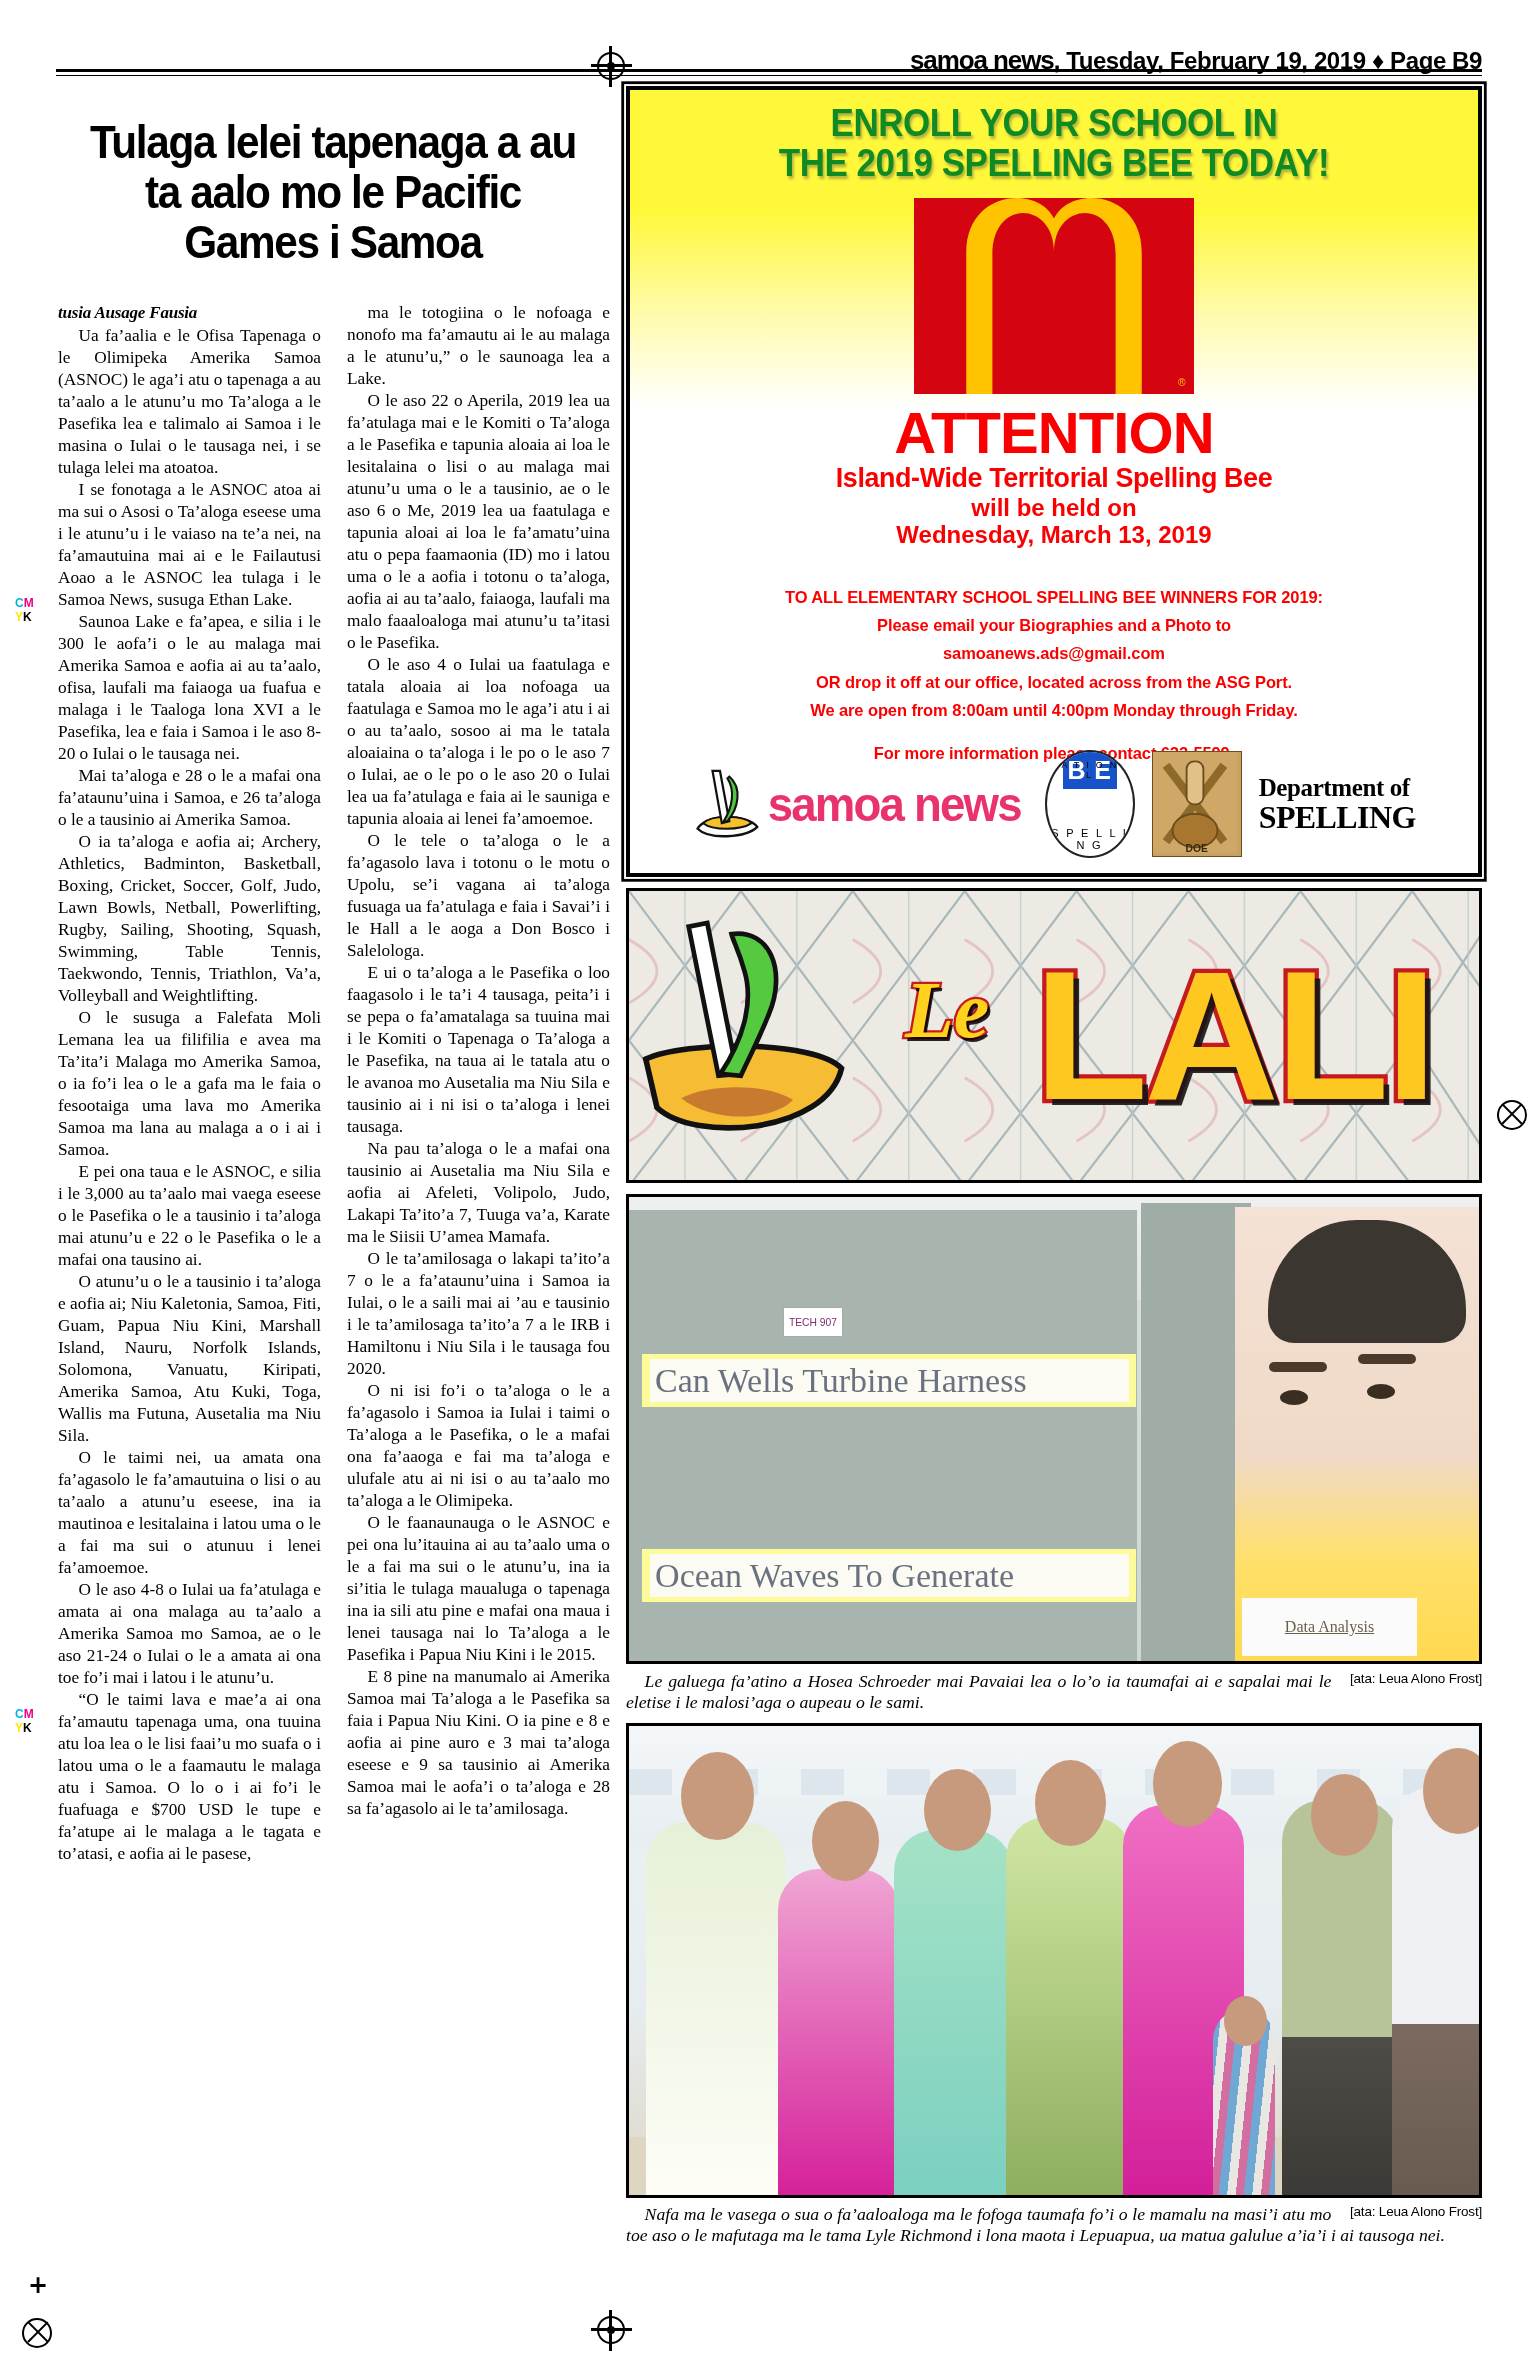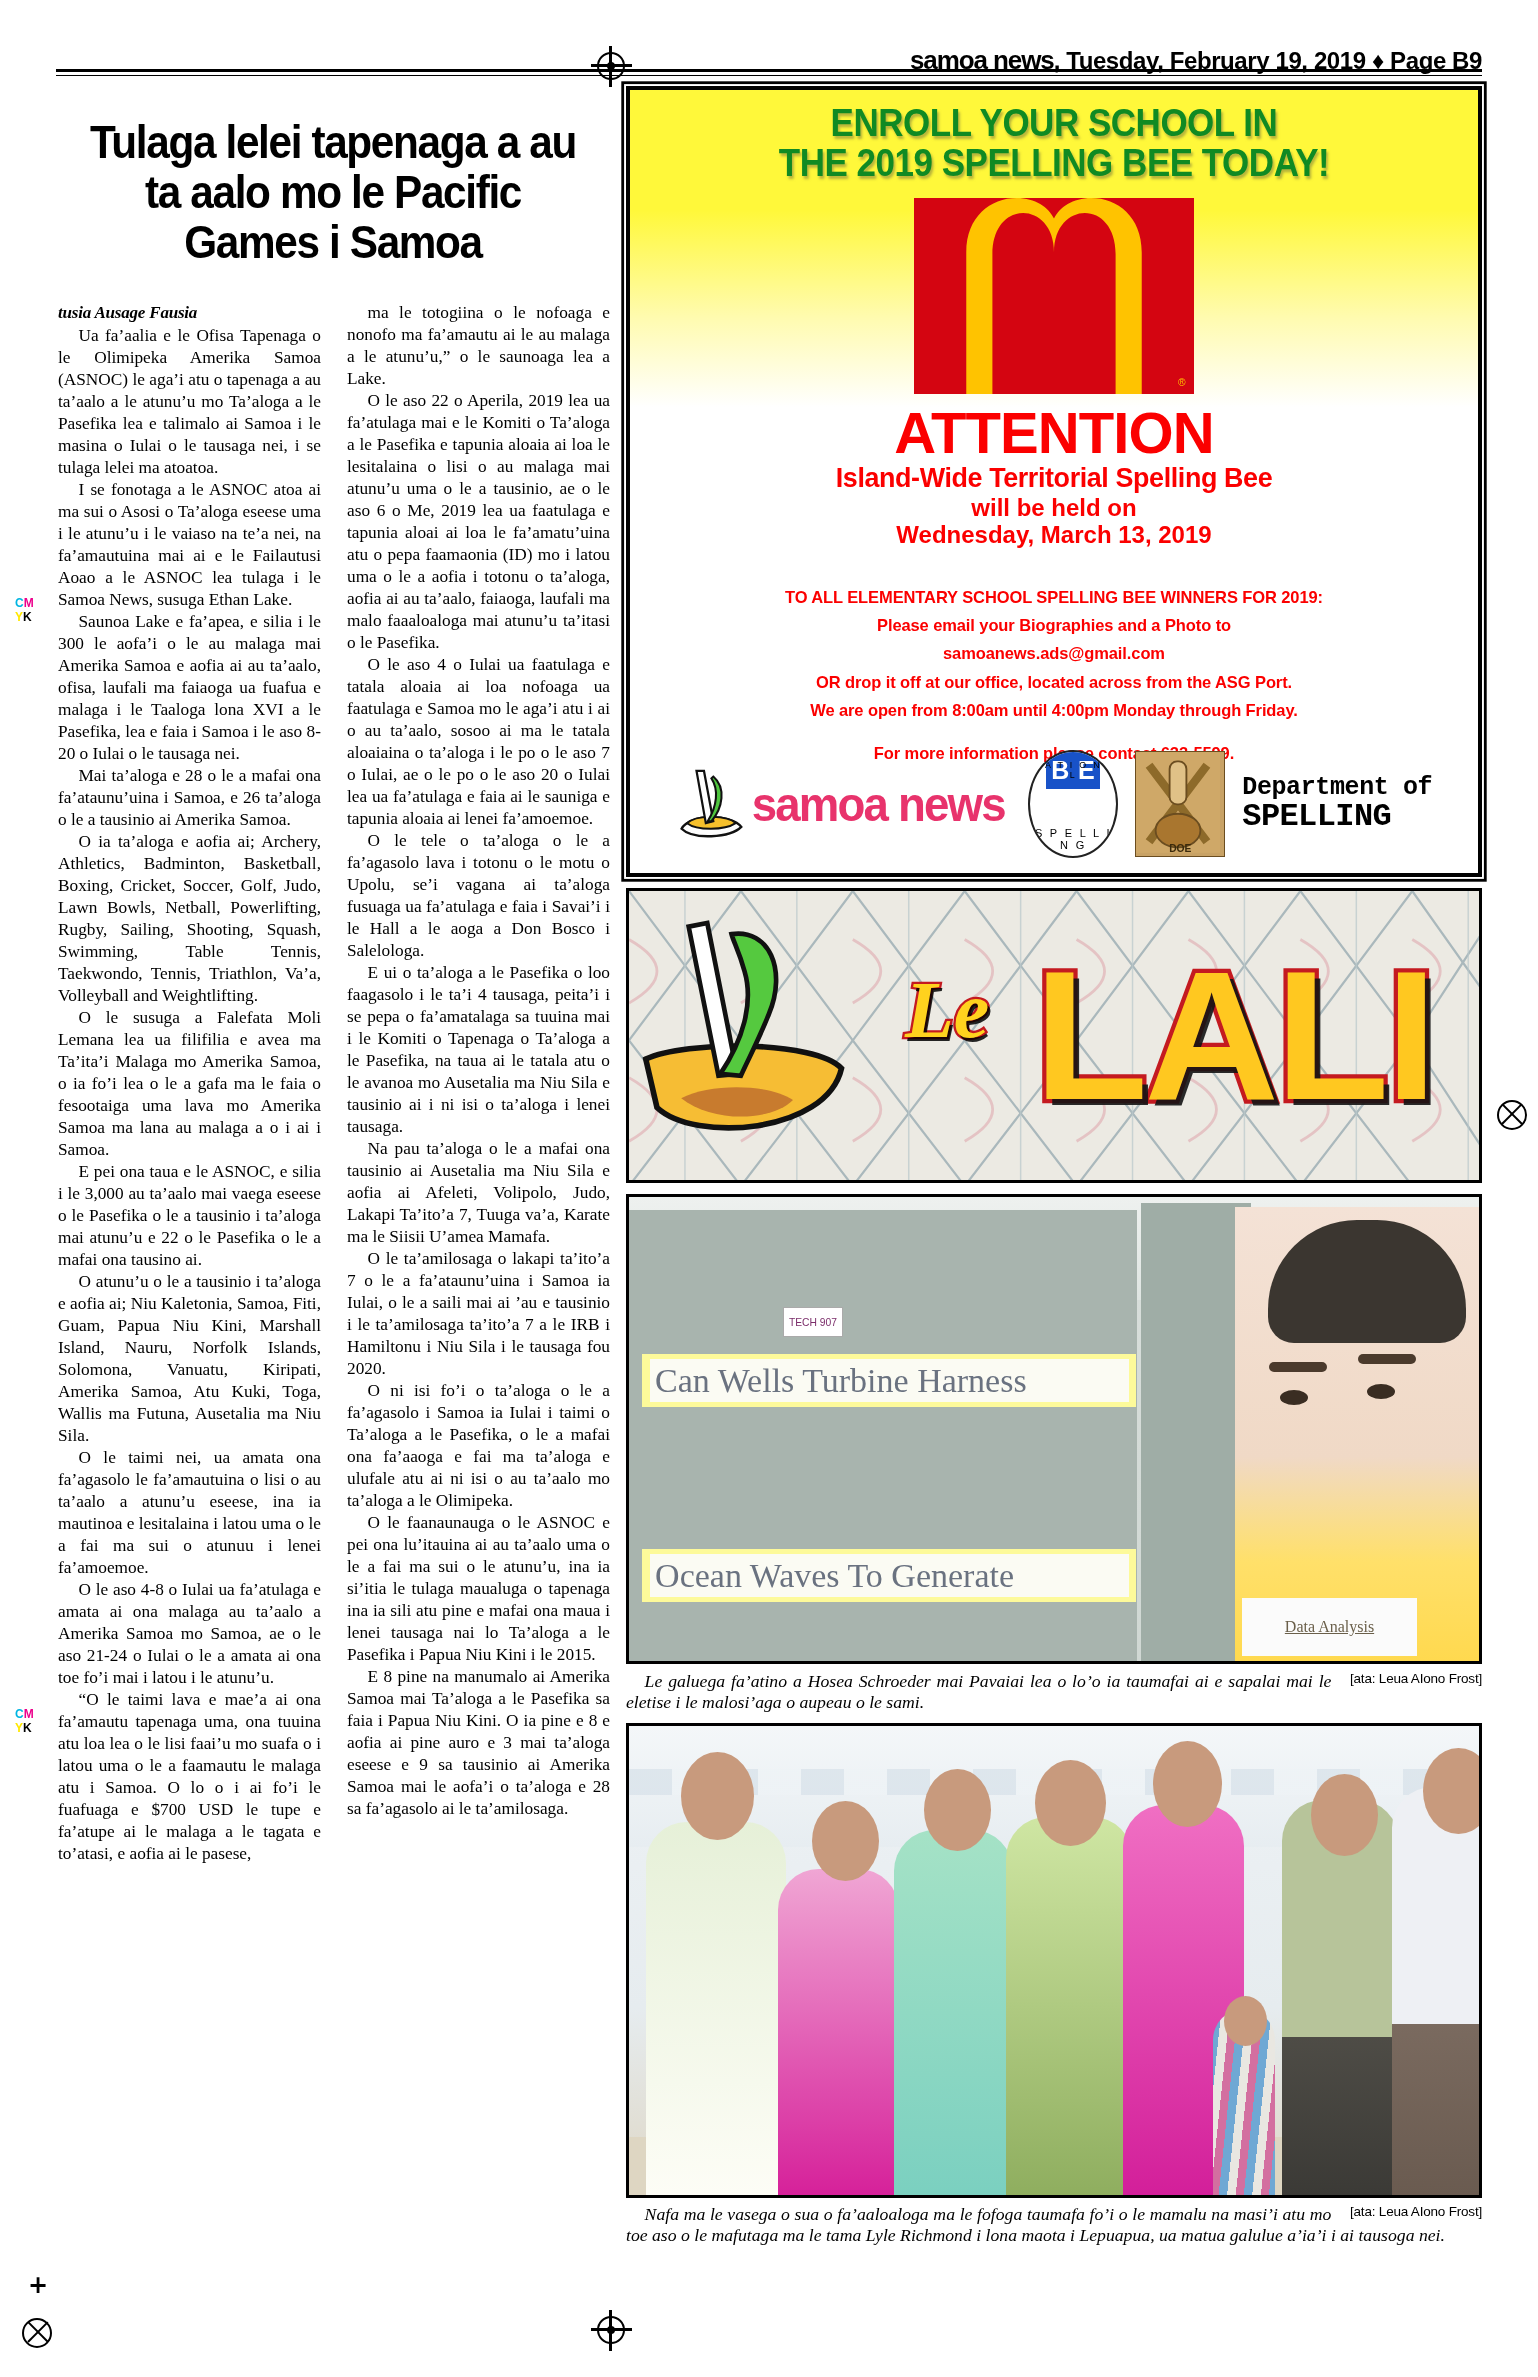--- a/index.html
+++ b/index.html
@@ -144,21 +144,21 @@
   }
   .doe-seal{
     width:88px;height:104px;background:#c8a265;
     border:1.9px solid #6b4d20;position:relative;overflow:hidden;
   }
   .doe-seal .doe-tag{
     position:absolute;bottom:1.9px;left:0;width:100%;text-align:center;
     font-family:"Liberation Sans",sans-serif;font-weight:bold;font-size:10.3px;color:#3b2a0c;
   }
   .doe-text{
-    font-family:Liberation Mono, monospace;font-weight:bold;color:#000;
+    font-family:Liberation Serif, serif;font-weight:bold;color:#000;
     line-height:1.02;
   }
   .doe-text .d1{font-size:25px;letter-spacing:-0.4px;}
   .doe-text .d2{font-size:32px;letter-spacing:-0.6px;}
 
   
   .lali{
     position:relative;margin-top:11.2px;width:856px;height:295px;
     border:3.7px solid #000;box-sizing:border-box;overflow:hidden;
     background:#e7e4dd;

